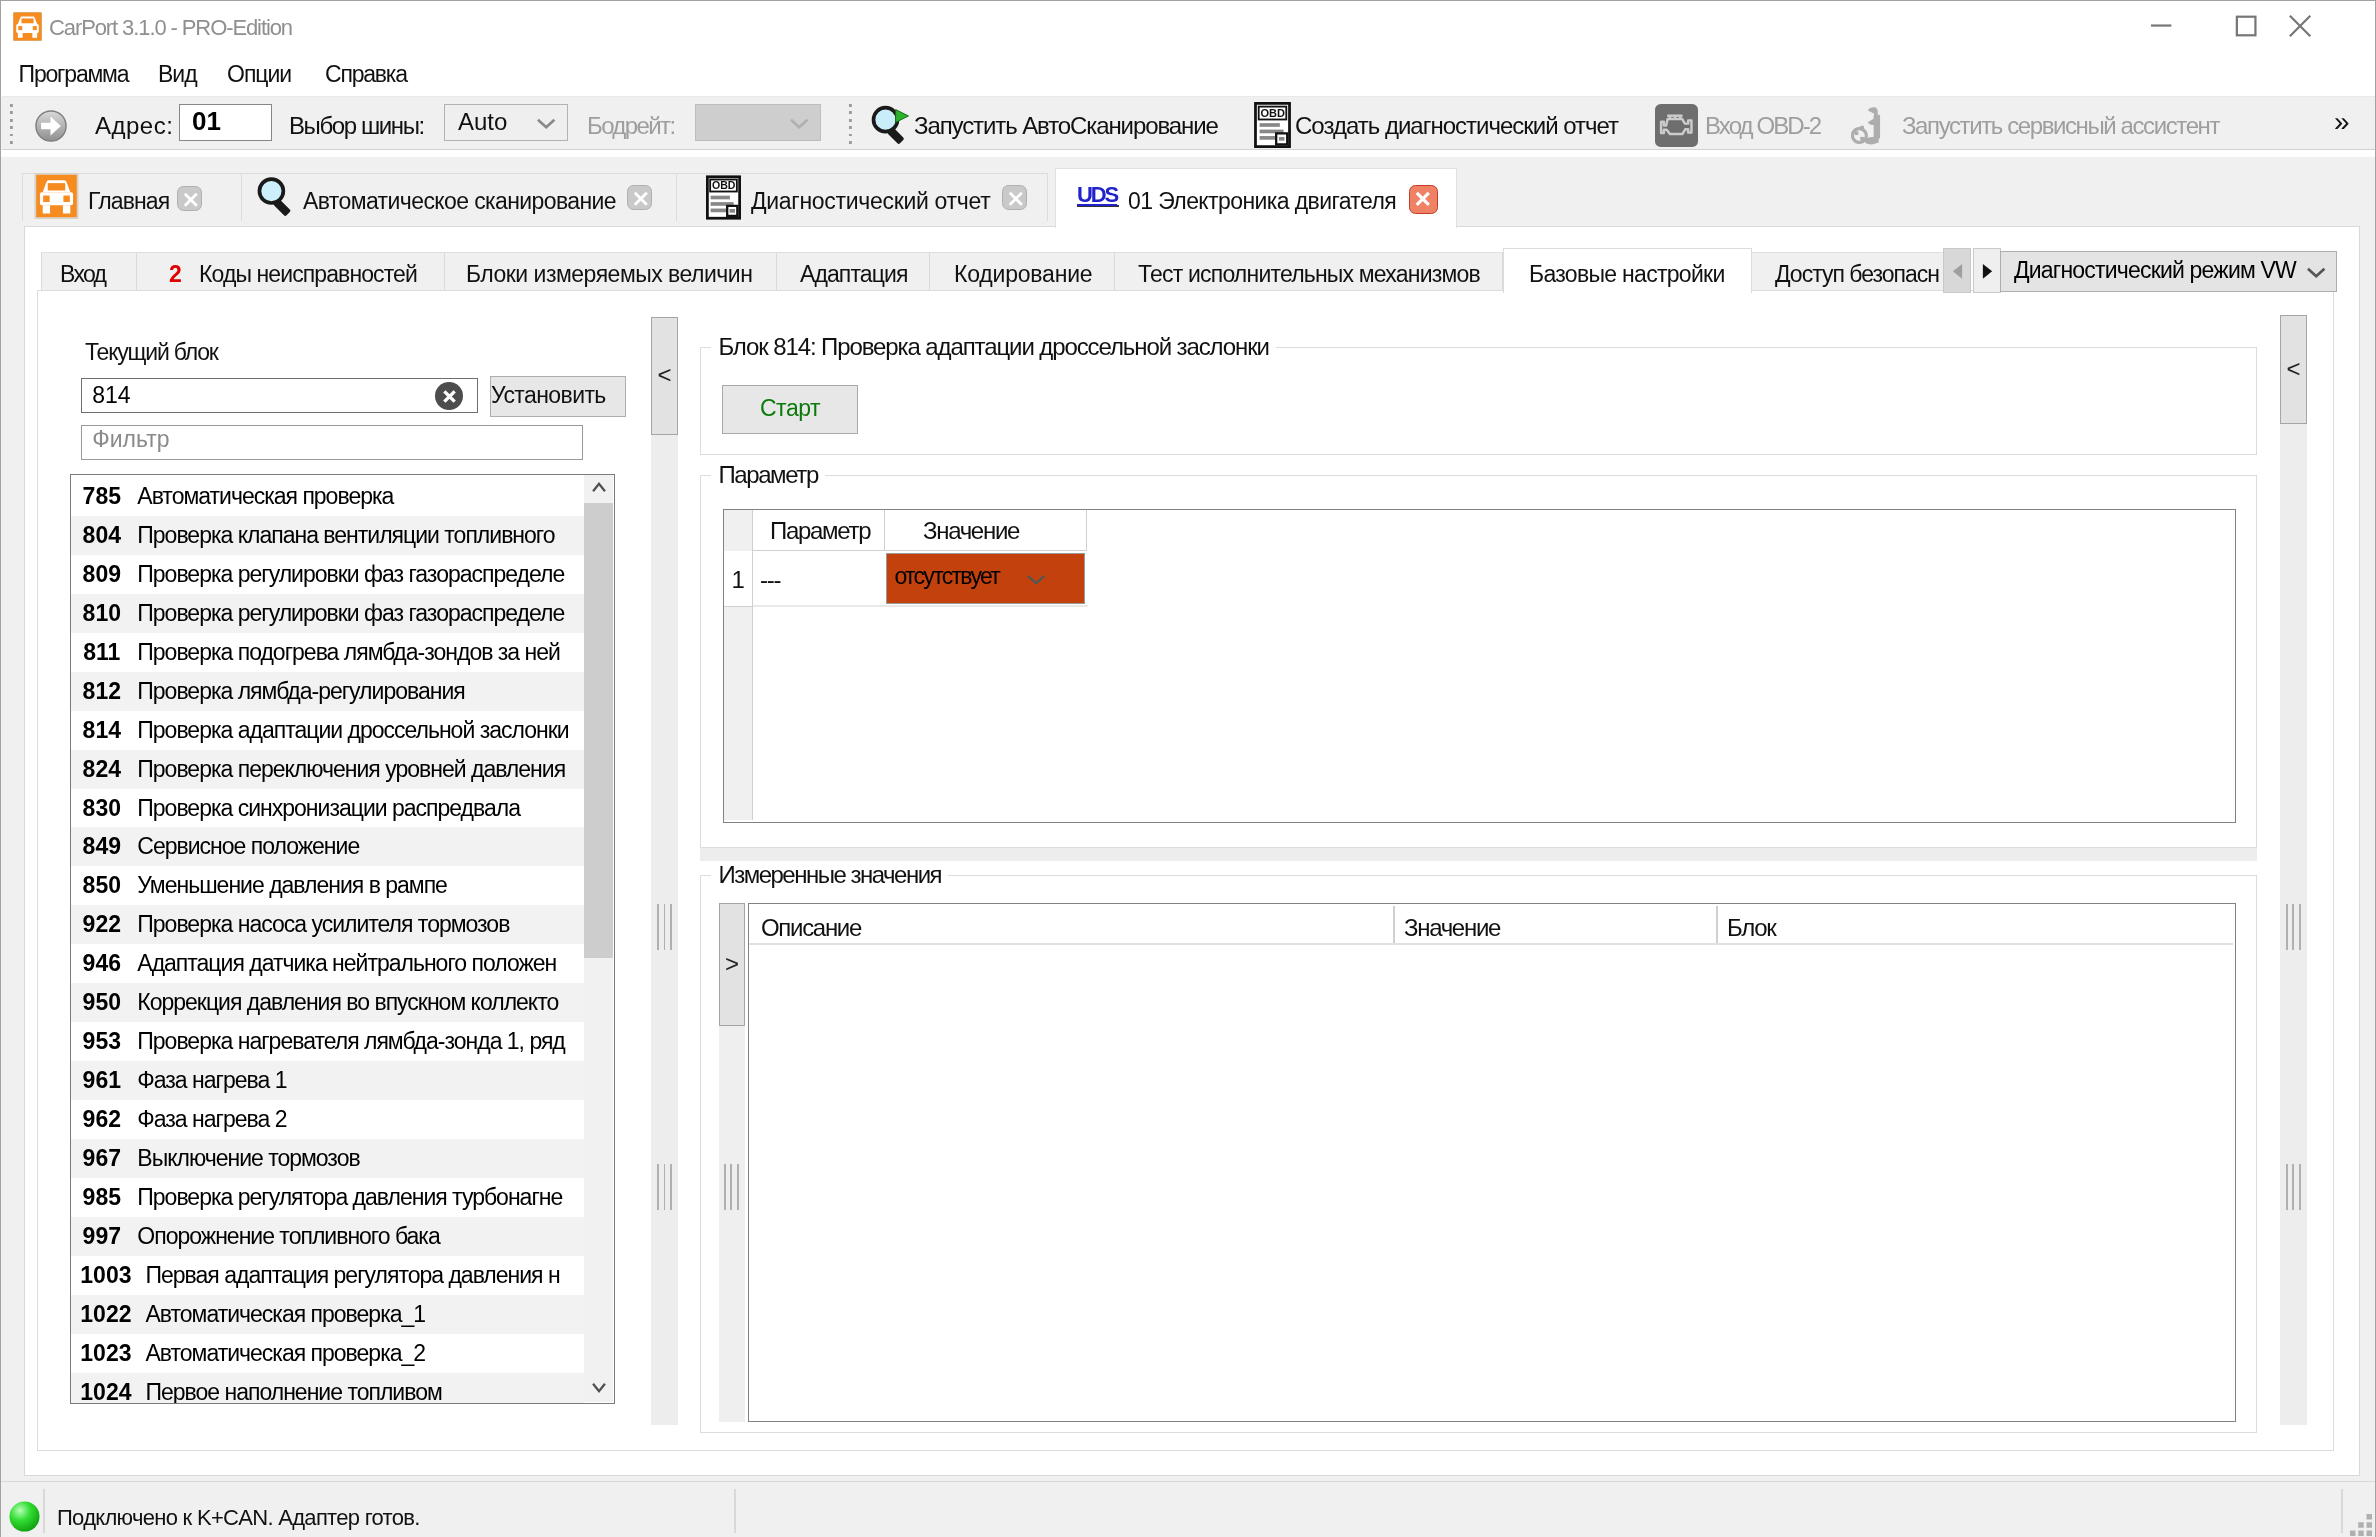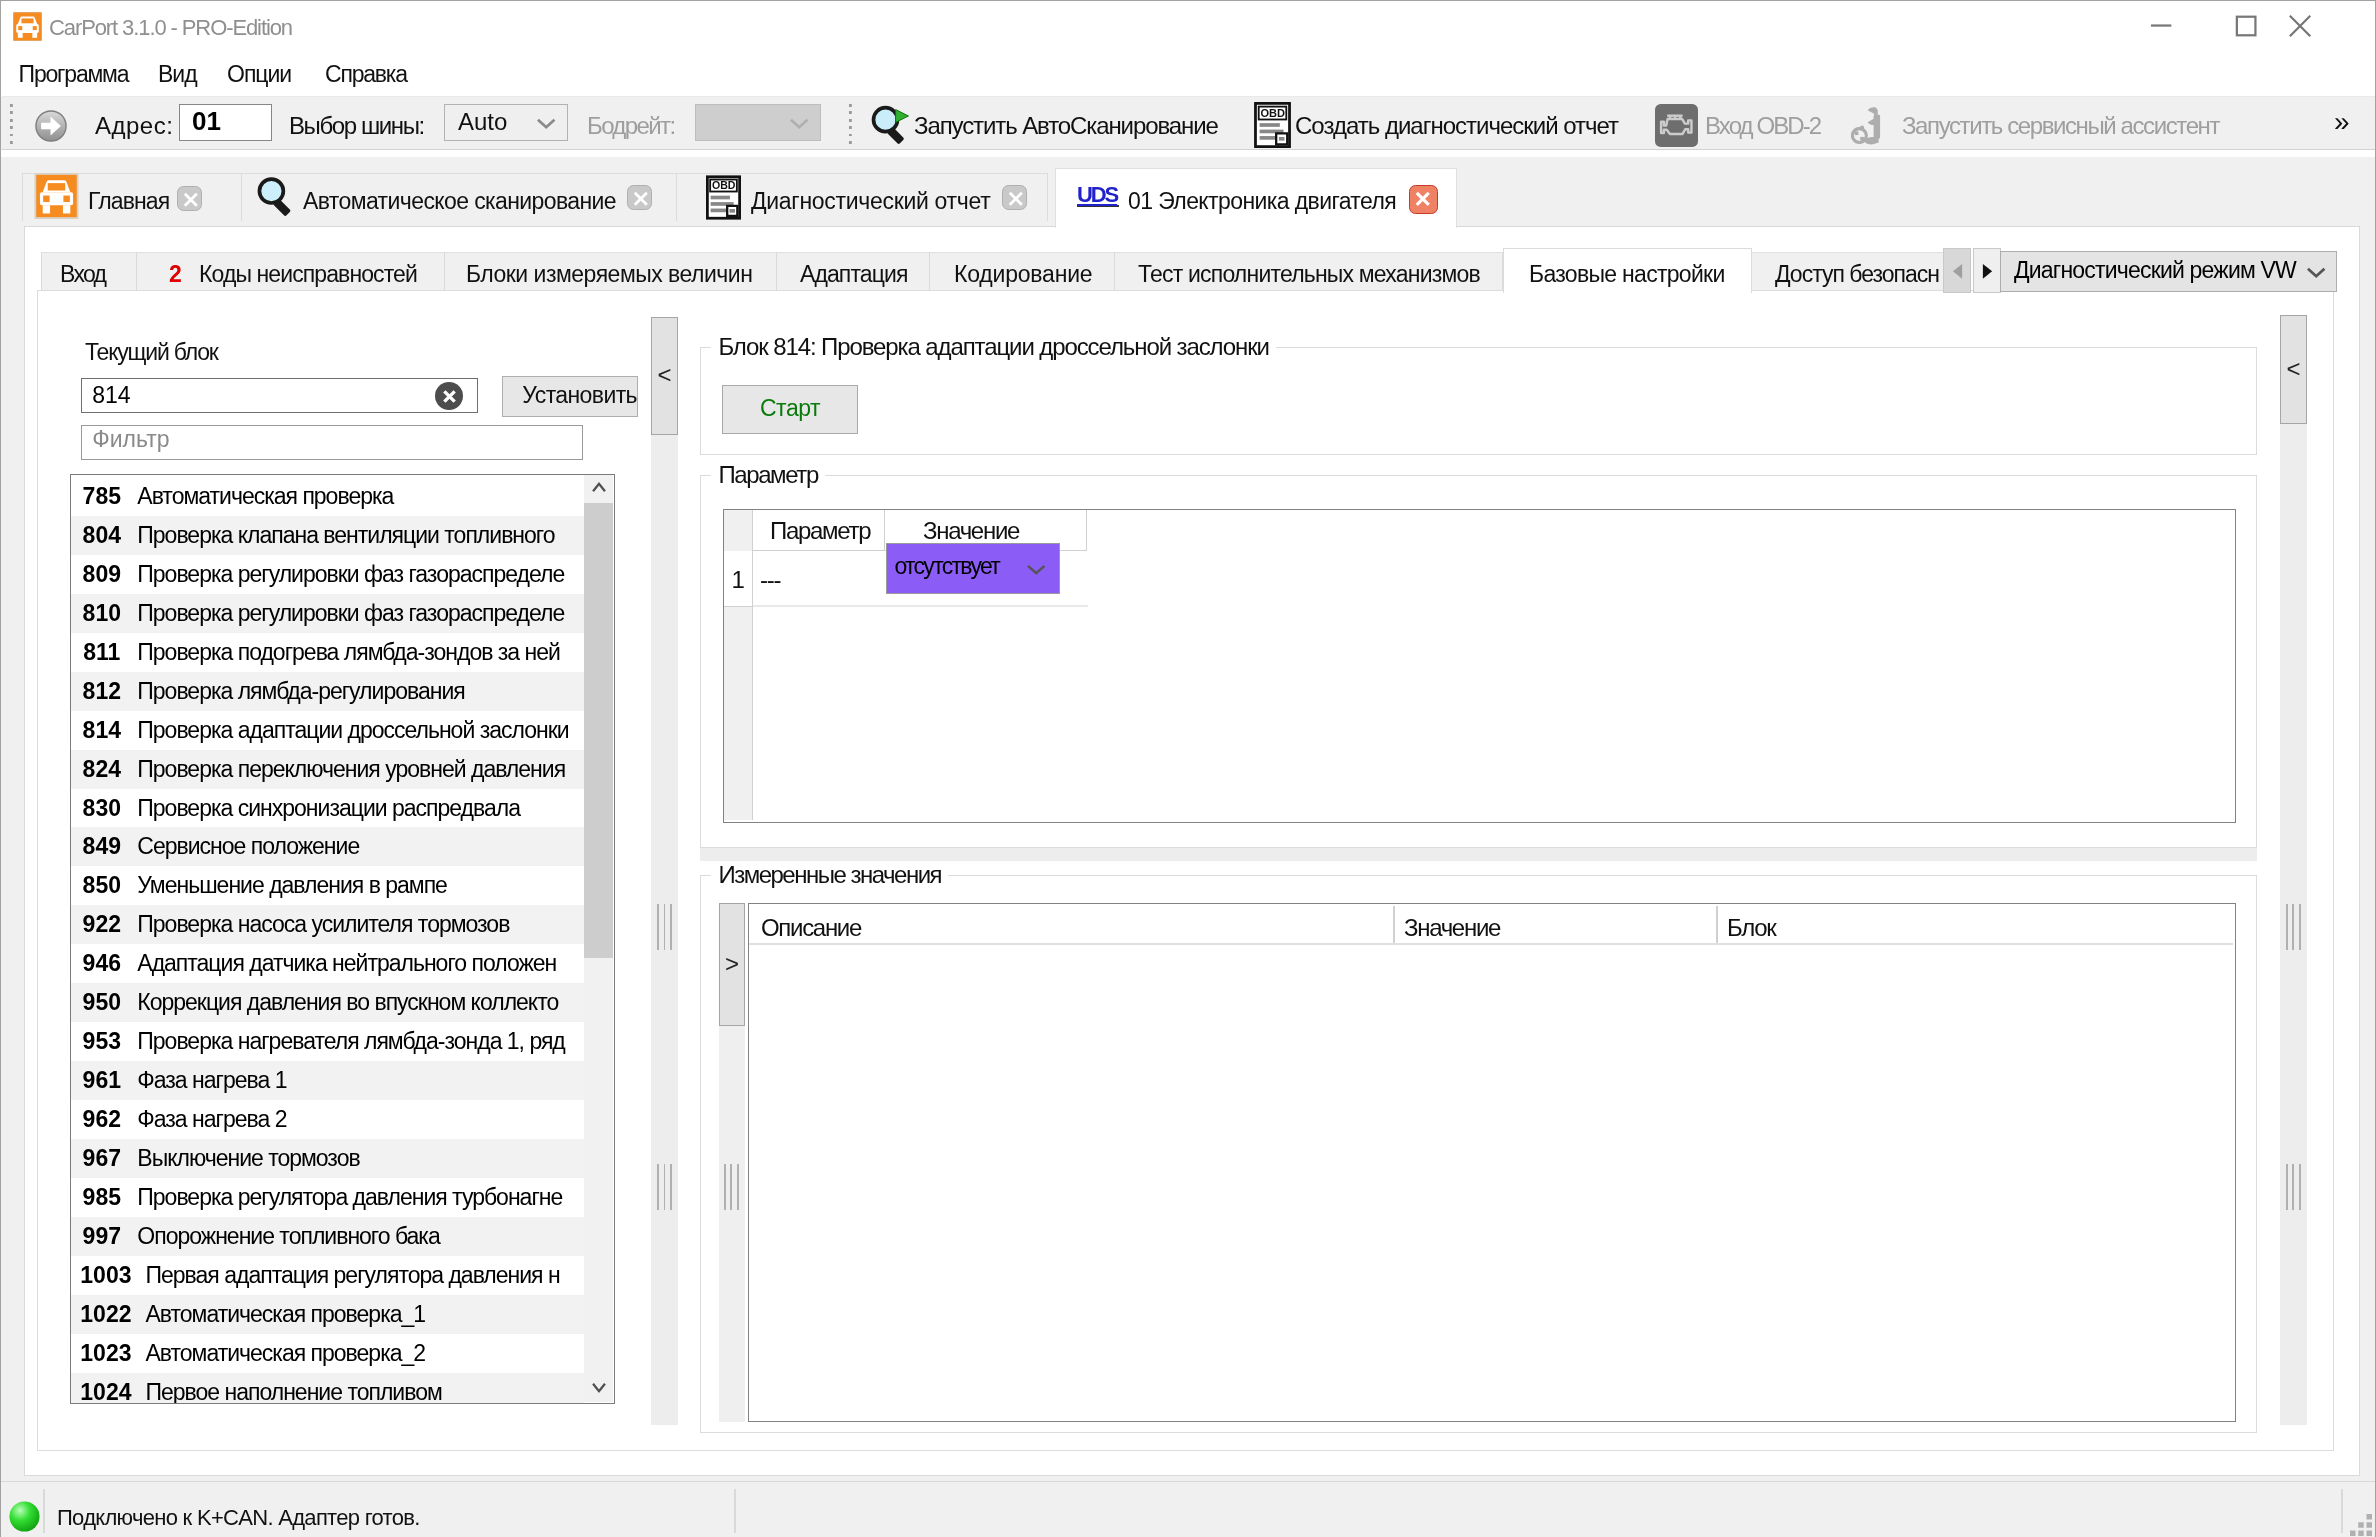--- a/index.html
+++ b/index.html
@@ -37,21 +37,21 @@
 .stab-lbl { position:absolute; font-size:23px; color:#111; top:261px; z-index:3; }
 #stab-active { position:absolute; left:1503px; top:248px; width:249px; height:45px; background:#fff; border:1.9px solid #dcdcdc; border-bottom:none; z-index:4; }
 .sbtn { position:absolute; width:28px; height:45px; background:#efefef; border:1.9px solid #c9c9c9; z-index:5; }
 #vwcombo { position:absolute; left:2000px; top:251px; width:337px; height:41px; background:#e4e4e4; border:1.9px solid #adadad; z-index:5; }
 
 #ipage { left:37px; top:290px; width:2297px; height:1161px; background:#fff; border:1.9px solid #dcdcdc; z-index:3; }
 
 .lbl25 { position:absolute; font-size:23px; letter-spacing:-0.5px; color:#111; }
 #inp814 { left:81px; top:378px; width:397px; height:35px; background:#fff; border:1.9px solid #6f6f6f; z-index:4; }
 #clearbtn { left:435px; top:382px; width:28px; height:28px; border-radius:14px; background:#4d4d4d; z-index:5; }
-#btn-ustanovit { left:490px; top:376px; width:136px; height:41px; background:#e7e7e7; border:1.9px solid #aeaeae; z-index:4; text-align:right; font-size:23px; letter-spacing:-0.6px; line-height:37px; color:#111;margin-left:12px; }
+#btn-ustanovit { left:490px; top:376px; width:136px; height:41px; background:#e7e7e7; border:1.9px solid #aeaeae; z-index:4; text-align:left; font-size:23px; letter-spacing:-0.6px; line-height:37px; color:#111; }
 #inp-filtr { left:81px; top:425px; width:502px; height:35px; background:#fff; border:1.9px solid #9a9a9a; z-index:4; }
 #listbox { left:70px; top:474px; width:545px; height:930px; background:#fff; border:1.9px solid #7a7a7a; z-index:4; overflow:hidden; }
 .lrow { position:absolute; left:0; width:513px; height:39px; font-size:23px; letter-spacing:-1px; white-space:nowrap; overflow:hidden; line-height:39px; }
 .lrow.g { background:#f2f2f2; }
 .lrow b { display:inline-block; min-width:43px; text-align:center; margin-left:9.3px; letter-spacing:0; }
 .lrow span { margin-left:14px; }
 #lscroll { position:absolute; left:513px; top:0; width:29px; height:927px; background:#f1f1f1; }
 #lthumb { position:absolute; left:0px; top:28px; width:29px; height:455px; background:#cdcdcd; }
 
 .vtrack { position:absolute; width:27px; background:#ededed; z-index:4; }
@@ -342,21 +342,21 @@
   <div class="abs" style="position:absolute;left:0;top:41px;width:29px;height:56px;background:#fff;border-right:1.9px solid #d0d0d0;border-bottom:1.9px solid #d0d0d0"></div>
   <div class="th25" style="left:7.4px;top:56px">1</div>
 
   <div class="abs" style="position:absolute;left:29px;top:0;width:132px;height:41px;border-right:1.9px solid #d0d0d0;border-bottom:1.9px solid #d0d0d0"></div>
   <div class="abs" style="position:absolute;left:160px;top:0;width:203px;height:41px;border-right:1.9px solid #d0d0d0;border-bottom:1.9px solid #d0d0d0"></div>
   <div class="th25" style="left:46px;top:6.5px">Параметр</div>
   <div class="th25" style="left:199px;top:6.5px">Значение</div>
 
   <div class="th25" style="left:36px;top:56px">---</div>
   <div class="abs" style="position:absolute;left:29px;top:95px;width:335px;height:1.9px;background:#e9e9e9"></div>
-  <div class="abs" style="position:absolute;left:162px;top:33px;width:174px;height:51px;background:#8b5cf6;border:1.9px solid #9a9a9a">
+  <div class="abs" style="position:absolute;left:162px;top:43px;width:199px;height:51px;background:#c2410c;border:1.9px solid #9a9a9a">
     <span style="position:absolute;left:7.4px;top:9.3px;font-size:23px;letter-spacing:-1.7px">отсутствует</span>
     <svg class="chev" style="left:139px;top:19.5px" viewBox="0 0 22 12">
         <path d="M2 2 L11 10 L20 2" stroke="#555" stroke-width="2.6" fill="none"></path>
       </svg>
   </div>
 </div>
 
 <div class="abs" style="left:700px;top:848px;width:1557px;height:13px;background:#ededed;z-index:4"></div>
 
 <div class="gbox" style="left:700px;top:875px;width:1557px;height:558px"></div>

